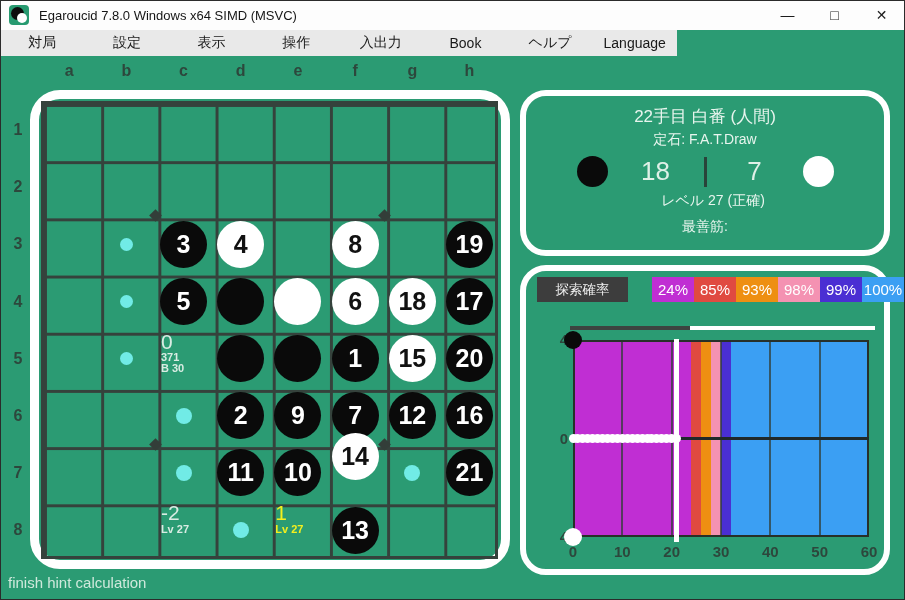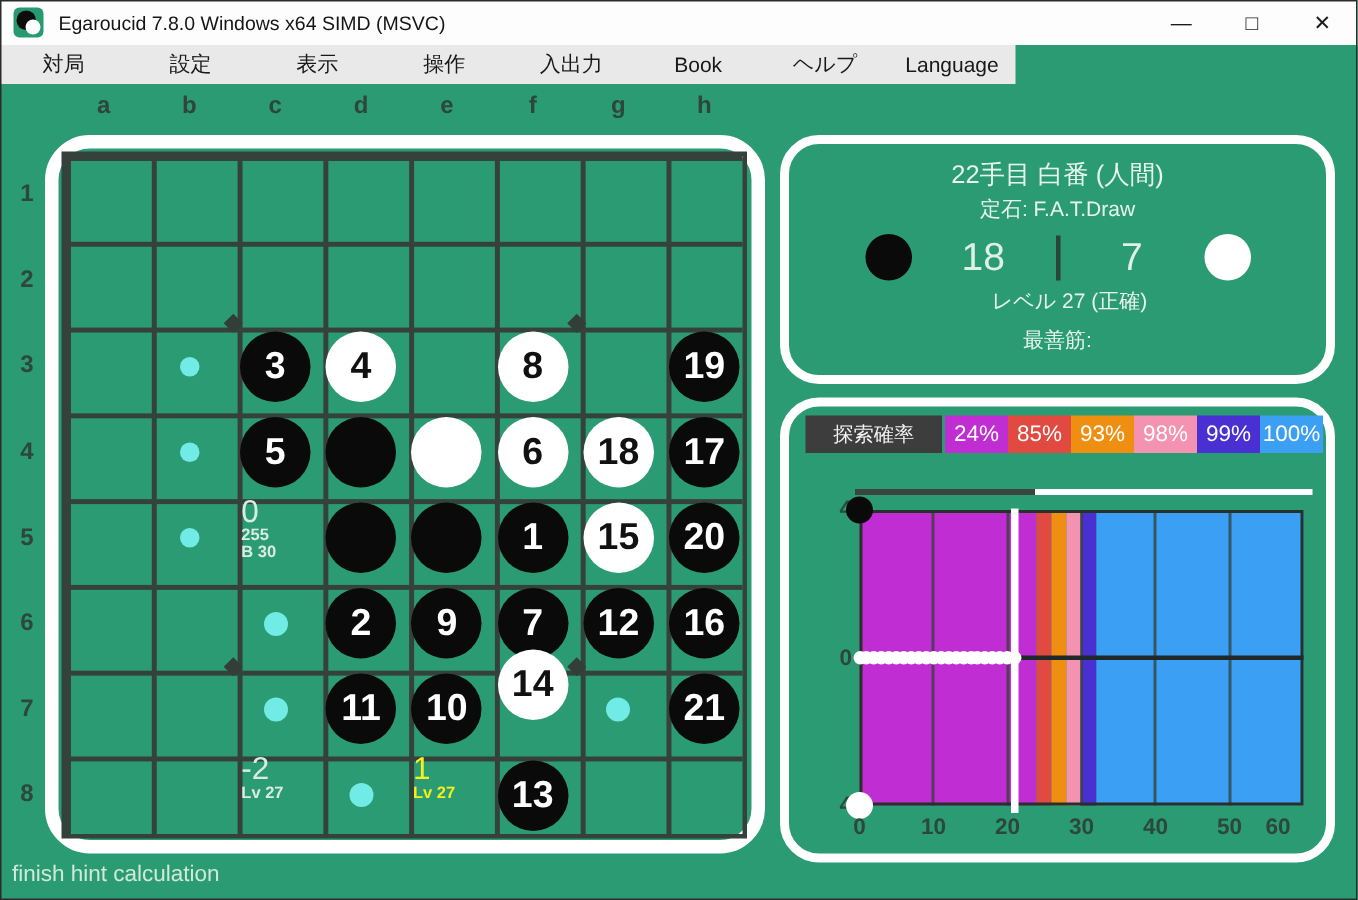--- a/index.html
+++ b/index.html
@@ -46,21 +46,21 @@
   .ip-line2{margin-top:3px;font-size:14px;}
   .score-row{margin-top:7px;display:flex;align-items:center;justify-content:center;}
   .mini-disc{width:31px;height:31px;border-radius:50%;}
   .mini-disc.black{background:#0a0a0a;}
   .mini-disc.white{background:#ffffff;}
   .count{width:96px;font-size:26px;color:#dff0e7;}
   .score-divider{width:3px;height:30px;background:#29443a;}
   .ip-line3{margin-top:5px;font-size:14px;margin-left:16px;}
   .ip-line4{margin-top:8px;font-size:14px;}
   .graph-panel{left:520px;top:265px;width:370px;height:310px;}
-  .legend-row{position:absolute;left:11px;top:6px;display:flex;height:25px;}
+  .legend-row{position:absolute;left:11px;top:6px;display:flex;height:25px;gap:22px;}
   .legend-title{width:91px;background:#3d3d3d;color:#f2f2f2;font-size:13.5px;
                 display:flex;align-items:center;justify-content:center;margin-right:2px;}
   .legend-chip{width:42px;color:#ffffff;font-size:15px;display:flex;align-items:center;justify-content:center;}
   .phase-label{position:absolute;font-size:15px;font-weight:bold;color:#2d473c;text-align:center;top:32px;}
   .range-bar{position:absolute;top:55px;height:4px;}
   .gp-ylabel{position:absolute;width:22px;text-align:right;font-size:15px;font-weight:bold;color:#2d473c;height:18px;}
   .gp-xlabel{position:absolute;width:40px;text-align:center;font-size:15px;font-weight:bold;color:#2d473c;top:272px;}
   .plot{position:absolute;left:47px;top:69px;width:296px;height:197px;}
   .region{position:absolute;top:0;height:197px;}
   .gridline{position:absolute;top:0;height:197px;width:2px;background:#333f38;opacity:.75;}
@@ -152,21 +152,21 @@
     <div class="disc black" style="left: 331.6px; top: 506.5px;">13</div>
     <div class="lm-dot" style="left: 119.8px; top: 237.5px; width: 13px; height: 13px;"></div>
     <div class="lm-dot" style="left: 119.8px; top: 294.7px; width: 13px; height: 13px;"></div>
     <div class="lm-dot" style="left: 119.8px; top: 351.9px; width: 13px; height: 13px;"></div>
     <div class="lm-dot" style="left: 175.5px; top: 407.6px; width: 16px; height: 16px;"></div>
     <div class="lm-dot" style="left: 175.5px; top: 464.8px; width: 16px; height: 16px;"></div>
     <div class="lm-dot" style="left: 404.3px; top: 464.8px; width: 16px; height: 16px;"></div>
     <div class="lm-dot" style="left: 232.7px; top: 522px; width: 16px; height: 16px;"></div>
     <div class="hint" style="left: 160.9px; top: 330.8px; color: rgb(217, 236, 227);">
       <div class="hv">0</div>
-      <div class="hl">255</div>
+      <div class="hl">371</div>
       <div class="hl">B 30</div>
     </div>
     <div class="hint" style="left: 160.9px; top: 502.4px; color: rgb(217, 236, 227);">
       <div class="hv">-2</div>
       <div class="hl">Lv 27</div>
     </div>
     <div class="hint" style="left: 275.3px; top: 502.4px; color: rgb(244, 239, 30);">
       <div class="hv">1</div>
       <div class="hl">Lv 27</div>
     </div>
@@ -242,18 +242,18 @@
     <div class="gp-ylabel" style="left: 20px; top: 158.5px;">0</div>
     <div class="gp-ylabel" style="left: 20px; top: 257px;">4</div>
     <div class="end-dot" style="left: 38px; top: 60px; background: rgb(10, 10, 10);"></div>
     <div class="end-dot" style="left: 38px; top: 257px; background: rgb(255, 255, 255);"></div>
     <div class="gp-xlabel" style="left: 27px;">0</div>
     <div class="gp-xlabel" style="left: 76.3333px;">10</div>
     <div class="gp-xlabel" style="left: 125.667px;">20</div>
     <div class="gp-xlabel" style="left: 175px;">30</div>
     <div class="gp-xlabel" style="left: 224.333px;">40</div>
     <div class="gp-xlabel" style="left: 273.667px;">50</div>
-    <div class="gp-xlabel" style="left: 306px;">60</div>
+    <div class="gp-xlabel" style="left: 323px;">60</div>
   </div>
 
 <div class="statusbar">
   <span>finish hint calculation</span>
 </div>
 
 </body></html>

